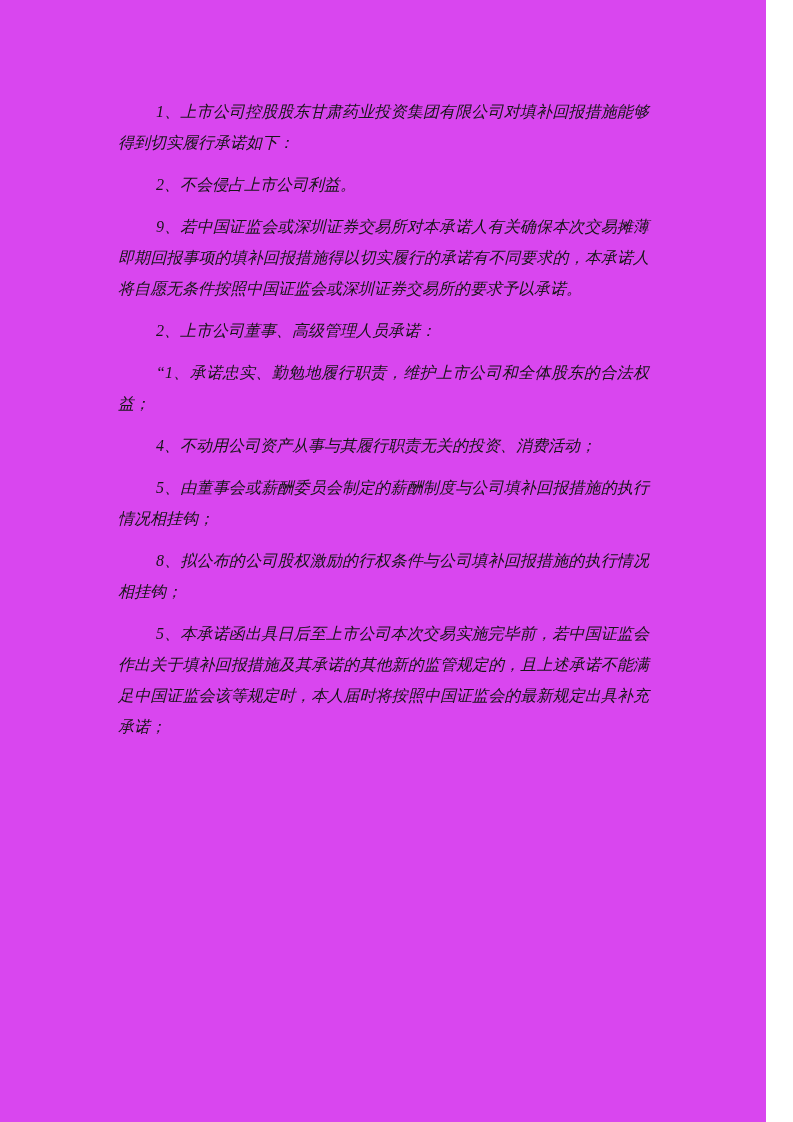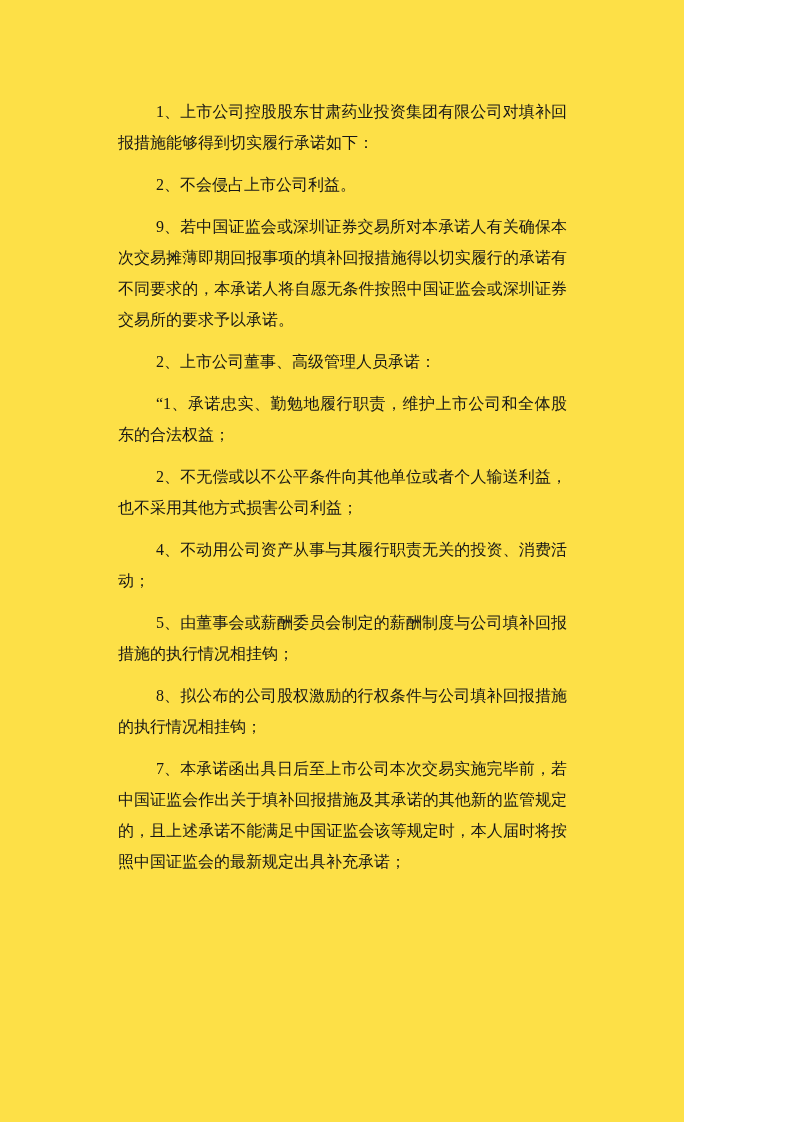--- a/index.html
+++ b/index.html
@@ -8,25 +8,26 @@
     background: #ffffff;
   }
   body {
     width: 793px;
     height: 1122px;
     overflow: hidden;
     font-family: "Liberation Serif", "DejaVu Serif", serif;
   }
   .page {
     box-sizing: border-box;
-    width: 684px;
+    width: 766px;
     height: 1122px;
-    background: #fde047;
+    background: #d946ef;
     padding: 96px 117px 0 118px;
     overflow: hidden;
+    font-style: italic;
   }
   .para {
     margin: 0 0 11px 0;
     font-size: 16px;
     line-height: 31px;
     color: #161616;
     text-align: justify;
     text-justify: inter-ideograph;
     text-indent: 38px;
     word-break: break-all;
@@ -35,19 +36,18 @@
 </head>
 <body>
 
 <div class="page">
   <div>
       <p class="para">1、上市公司控股股东甘肃药业投资集团有限公司对填补回报措施能够得到切实履行承诺如下：</p>
       <p class="para">2、不会侵占上市公司利益。</p>
       <p class="para">9、若中国证监会或深圳证券交易所对本承诺人有关确保本次交易摊薄即期回报事项的填补回报措施得以切实履行的承诺有不同要求的，本承诺人将自愿无条件按照中国证监会或深圳证券交易所的要求予以承诺。</p>
       <p class="para">2、上市公司董事、高级管理人员承诺：</p>
       <p class="para">“1、承诺忠实、勤勉地履行职责，维护上市公司和全体股东的合法权益；</p>
-      <p class="para">2、不无偿或以不公平条件向其他单位或者个人输送利益，也不采用其他方式损害公司利益；</p>
       <p class="para">4、不动用公司资产从事与其履行职责无关的投资、消费活动；</p>
       <p class="para">5、由董事会或薪酬委员会制定的薪酬制度与公司填补回报措施的执行情况相挂钩；</p>
       <p class="para">8、拟公布的公司股权激励的行权条件与公司填补回报措施的执行情况相挂钩；</p>
-      <p class="para">7、本承诺函出具日后至上市公司本次交易实施完毕前，若中国证监会作出关于填补回报措施及其承诺的其他新的监管规定的，且上述承诺不能满足中国证监会该等规定时，本人届时将按照中国证监会的最新规定出具补充承诺；</p>
+      <p class="para">5、本承诺函出具日后至上市公司本次交易实施完毕前，若中国证监会作出关于填补回报措施及其承诺的其他新的监管规定的，且上述承诺不能满足中国证监会该等规定时，本人届时将按照中国证监会的最新规定出具补充承诺；</p>
     </div>
 </div>
 
 </body></html>

